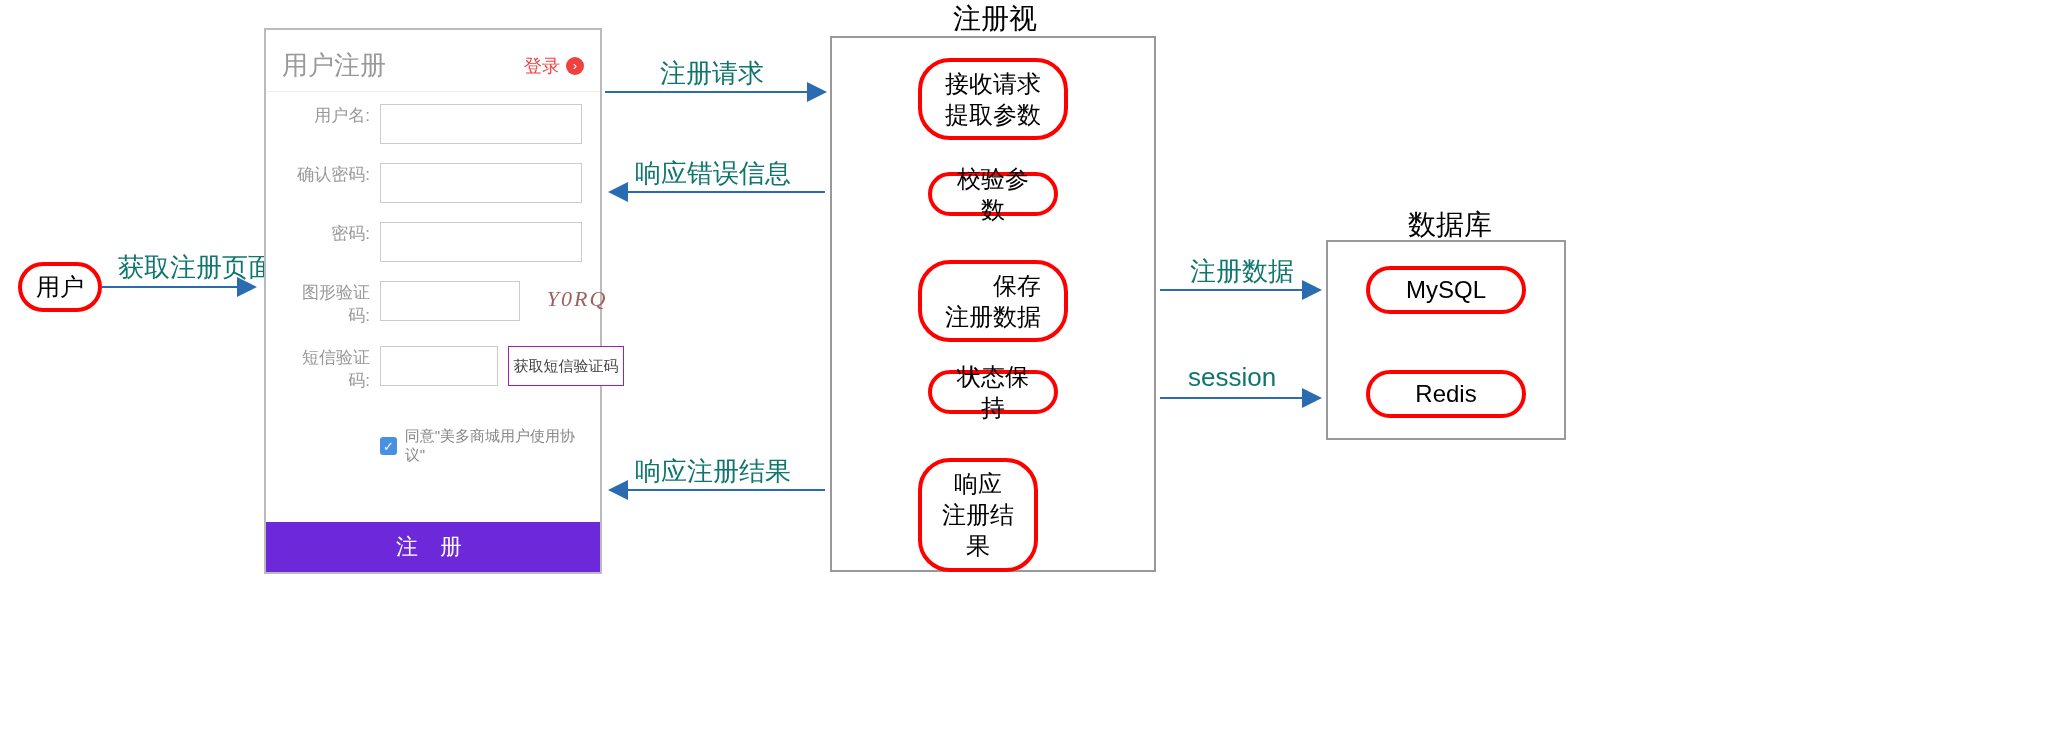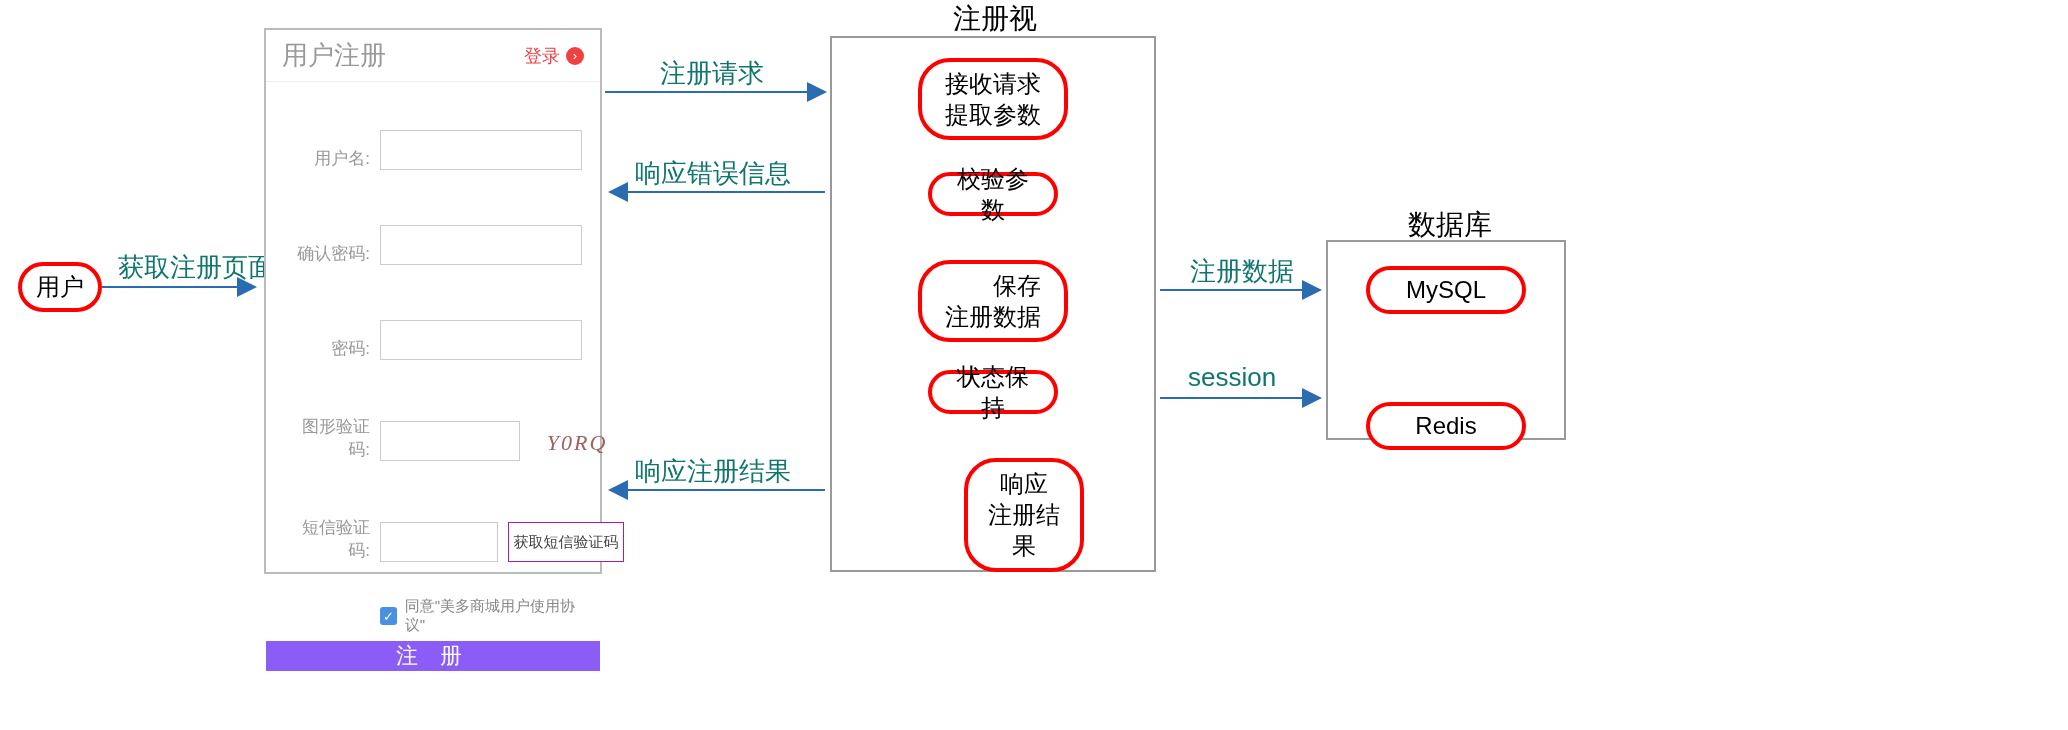--- a/index.html
+++ b/index.html
@@ -53,21 +53,21 @@
     position: absolute;
     border: 2px solid #bbb;
     background: #fff;
     display: flex;
     flex-direction: column;
   }
   .form-header {
     display: flex;
     justify-content: space-between;
     align-items: center;
-    padding: 8px 16px 8px 16px;
+    padding: 18px 16px 8px 16px;
     border-bottom: 1px solid #eee;
   }
   .form-title {
     font-size: 26px;
     color: #999;
   }
   .login-link {
     display: flex;
     align-items: center;
     gap: 6px;
@@ -85,23 +85,22 @@
   }
   .form-body {
     flex: 1;
     padding: 12px 18px 6px 18px;
     display: flex;
     flex-direction: column;
     gap: 19px;
   }
   .form-row {
     display: flex;
-    align-items: flex-end;
+    align-items: flex-start;
     gap: 10px;
-    margin-top: 36px;
   }
   .form-lbl {
     width: 86px;
     text-align: right;
     font-size: 17px;
     color: #999;
     flex-shrink: 0;
   }
   .form-input {
     flex: 1;
@@ -141,21 +140,21 @@
   .agree-row .cb {
     width: 18px; height: 18px;
     background: #4a90e2;
     border-radius: 3px;
     color: #fff;
     font-size: 13px;
     display: flex; align-items: center; justify-content: center;
   }
   .submit-btn {
     height: 50px;
-    background: #8b5cf6;
+    background: #6d28d9;
     color: #fff;
     font-size: 22px;
     letter-spacing: 8px;
     display: flex; align-items: center; justify-content: center;
     margin-top: auto;
   }
 </style>
 </head>
 <body>
 
@@ -248,26 +247,26 @@
 <div class="node" style="left:928px; top:172px; width:130px; height:44px;">
   <span>校验参数</span>
 </div>
 <div class="node" style="left:918px; top:260px; width:150px;text-align:right;">
   <span>保存
 注册数据</span>
 </div>
 <div class="node" style="left:928px; top:370px; width:130px; height:44px;">
   <span>状态保持</span>
 </div>
-<div class="node" style="left:964px; top:458px; width:120px;">
+<div class="node" style="left:918px; top:458px; width:120px;">
   <span>响应
 注册结果</span>
 </div>
 
 <div class="container-label" style="left:1400px; top:206px; width:100px;">数据库</div>
 <div class="container-box" style="left:1326px; top:240px; width:240px; height:200px;"></div>
 
 <div class="node" style="left:1366px; top:266px; width:160px; height:48px;">
   <span>MySQL</span>
 </div>
-<div class="node" style="left:1366px; top:370px; width:160px; height:48px;margin-top:32px;">
+<div class="node" style="left:1366px; top:370px; width:160px; height:48px;">
   <span>Redis</span>
 </div>
 
 </body></html>

